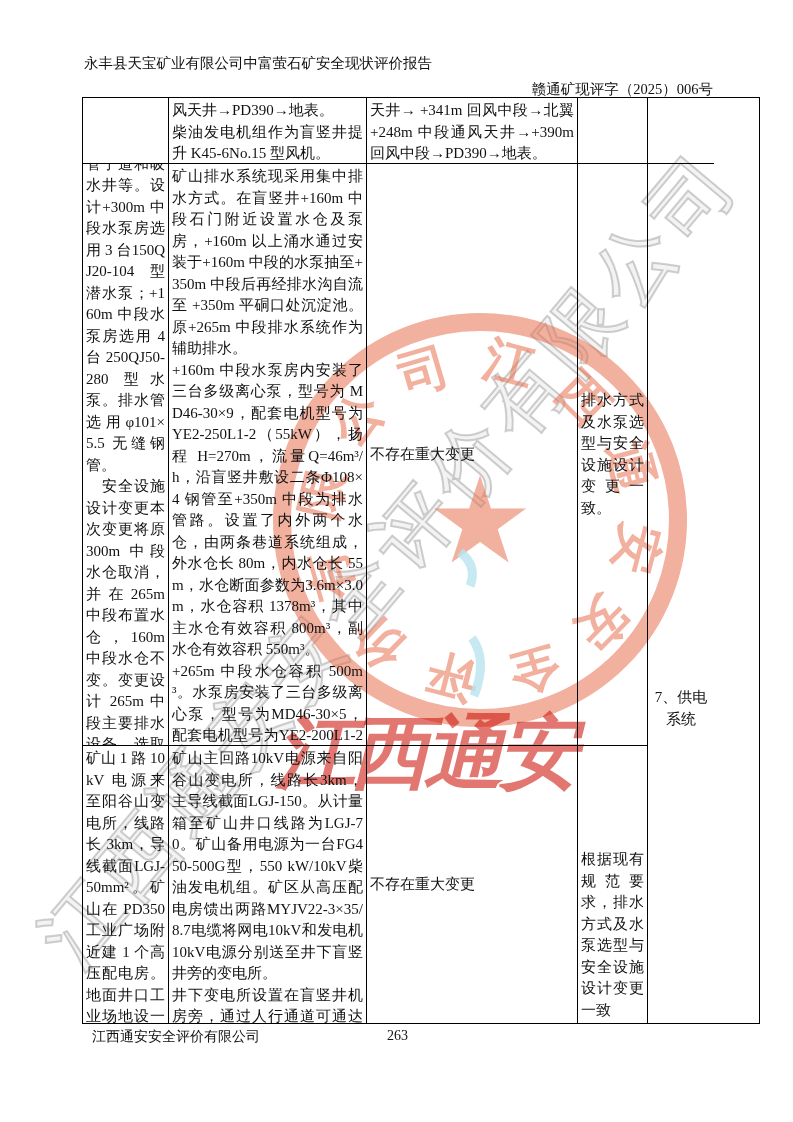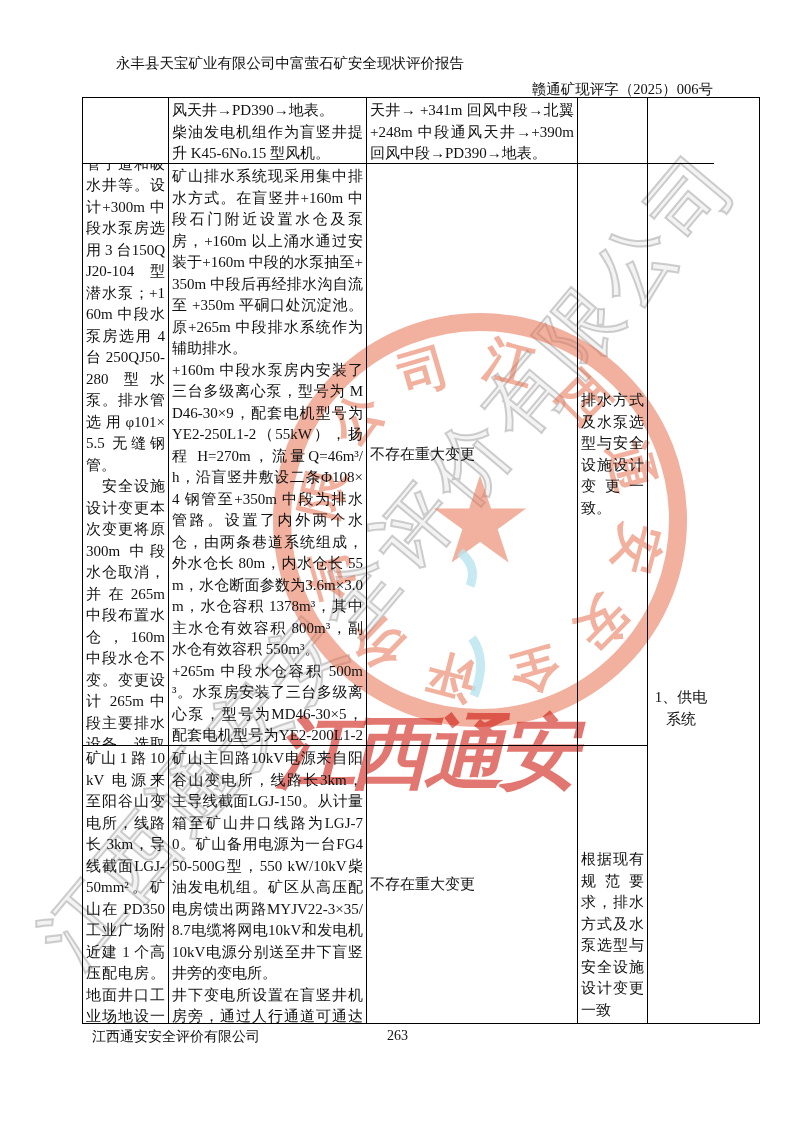--- a/index.html
+++ b/index.html
@@ -3,21 +3,21 @@
 <meta charset="utf-8">
 <style>
   html,body{margin:0;padding:0;}
   body{
     width:793px;height:1122px;position:relative;overflow:hidden;
     background:#ffffff;
     font-family:"Liberation Serif","DejaVu Serif",serif;
     color:#111;
   }
   
-  .hdr-left{position:absolute;left:84px;top:54px;font-size:14.5px;z-index:5;margin-left:32px;}
+  .hdr-left{position:absolute;left:84px;top:54px;font-size:14.5px;z-index:5;}
   .hdr-right{position:absolute;right:80px;top:54px;font-size:14.5px;z-index:5;margin-top:26px;}
   .ftr-company{position:absolute;left:92px;top:1028px;font-size:14px;z-index:5;}
   .ftr-page{position:absolute;left:82px;top:1028px;width:631px;text-align:center;font-size:14px;z-index:5;}
 
   
   .wm{pointer-events:none;}
   .wm-diag{
     position:absolute;left:-165px;top:505px;width:1110px;height:110px;
     transform:rotate(-50deg);transform-origin:center;
     font-size:80px;letter-spacing:6px;text-align:center;white-space:nowrap;
@@ -110,21 +110,21 @@
     <p>+265m 中段水仓容积 500m³。水泵房安装了三台多级离心泵，型号为MD46-30×5，配套电机型号为YE2-200L1-2（ 30kW ），扬程H=150m，流量 Q=46m³/h；敷设二条 DN100 钢管为排水管路。该中段排水系统作为辅助排水，日常未运行。</p>
   </div>
   <div class="cell c-change v-center">
     <p>不存在重大变更</p>
   </div>
   <div class="cell c-concl v-center">
     <p>排水方式及水泵选型与安全设施设计变更一致。</p>
   </div>
 
   <div class="cell c-label v-end row-last">
-    <p>1、供电系统</p>
+    <p>7、供电系统</p>
   </div>
   <div class="cell c-design row-last">
     <p>矿山 1 路 10kV 电源来至阳谷山变电所，线路长 3km，导线截面LGJ-50mm²。矿山在 PD350 工业广场附近建 1 个高压配电房。地面井口工业场地设一台 550 kW/10kV 柴油发电机组作为盲竖井提升、井下排水及照明应急安保电源。配电房内装高压开关柜 3 台，其中一个用于切换备用电源线路。矿区从高压配电房馈出 2 条 ZRYJV/10KV-3×35mm²的线路将 10kV 电源分别引到井下盲竖井旁的变电所。</p>
   </div>
   <div class="cell c-current row-last">
     <p>矿山主回路10kV电源来自阳谷山变电所，线路长3km，主导线截面LGJ-150。从计量箱至矿山井口线路为LGJ-70。矿山备用电源为一台FG450-500G型，550 kW/10kV柴油发电机组。矿区从高压配电房馈出两路MYJV22-3×35/8.7电缆将网电10kV和发电机10kV电源分别送至井下盲竖井旁的变电所。</p>
     <p>井下变电所设置在盲竖井机房旁，通过人行通道可通达至变配电所，变电所由变压器室、高压配电室、低压配电室等三部分组成，变压器</p>
   </div>
   <div class="cell c-change v-center row-last">
     <p>不存在重大变更</p>

